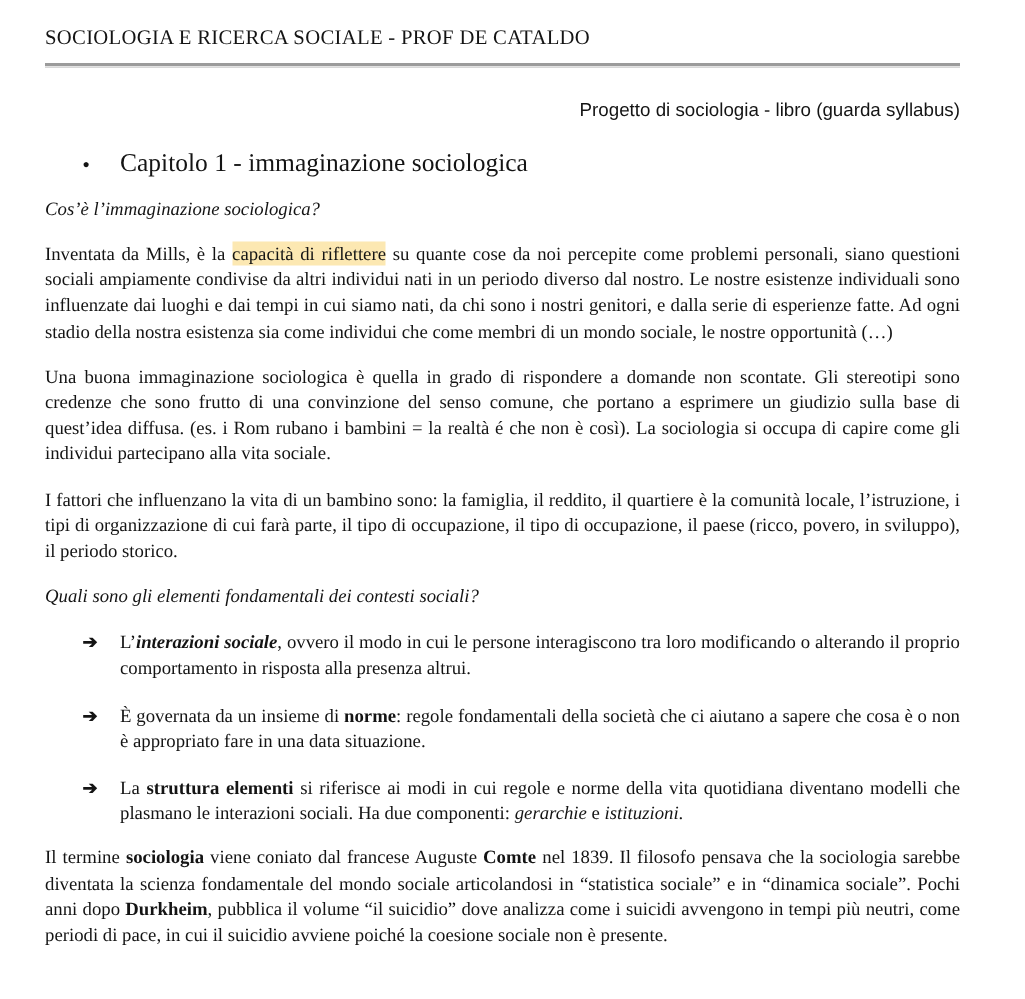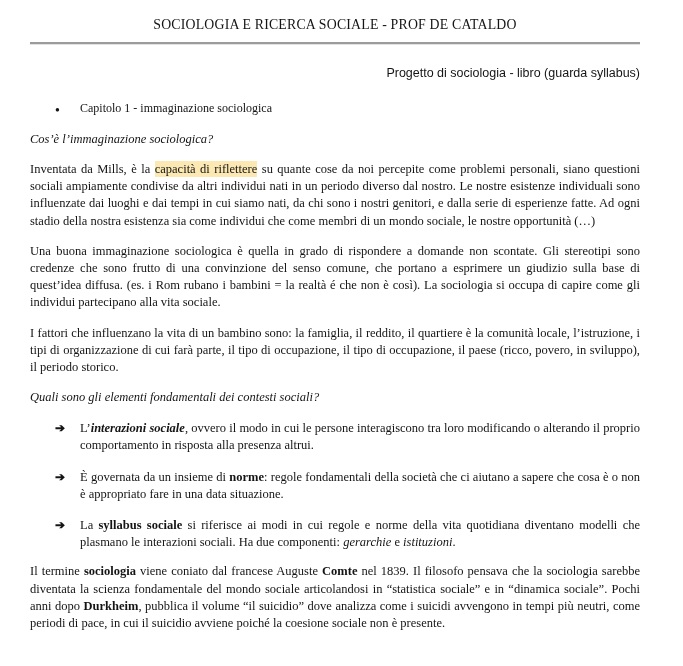--- a/index.html
+++ b/index.html
@@ -10,40 +10,40 @@
     font-family: "Liberation Serif", serif;
     overflow: hidden;
   }
   .page { padding: 12px 43px 0 30px; }
 
   .title {
     margin: 4px 0 0;
     font-size: 13.8px;
     font-weight: normal;
     line-height: 17px;
-    text-align: center;
+    text-align: left;
     letter-spacing: 0.2px;
   }
   .rule {
     margin-top: 9px;
     height: 2px;
     background: #9b9b9b;
     border-bottom: 1px solid #e2e2e2;
   }
   .subtitle {
     margin: 20px 0 0;
     font-family: "Liberation Sans", sans-serif;
     font-size: 12.5px;
     line-height: 17px;
     text-align: right;
   }
 
   .bullet-item { display: flex; margin: 18px 0 0 25px; }
   .dot { flex: 0 0 25px; font-size: 8px; line-height: 17px; padding-top: 1px; }
-  .bullet-text { font-size: 12px; line-height: 17px; }
+  .bullet-text { font-size: 17px; line-height: 17px; }
 
   .question {
     margin: 13px 0 0;
     font-size: 12.5px;
     line-height: 17px;
     font-style: italic;
   }
 
   .body-par {
     margin: 13px 0 0;
@@ -104,19 +104,19 @@
     <p class="arrow-text"><span>L’</span><em class="bi">interazioni sociale</em><span>, ovvero il modo in cui le persone interagiscono tra loro modificando o alterando il proprio comportamento in risposta alla presenza altrui.</span></p>
   </div>
 
   <div class="arrow-item">
     <span class="arrow">➔</span>
     <p class="arrow-text"><span>È governata da un insieme di </span><strong>norme</strong><span>: regole fondamentali della società che ci aiutano a sapere che cosa è o non è appropriato fare in una data situazione.</span></p>
   </div>
 
   <div class="arrow-item">
     <span class="arrow">➔</span>
-    <p class="arrow-text"><span>La </span><strong>syllabus sociale</strong><span> si riferisce ai modi in cui regole e norme della vita quotidiana diventano modelli che plasmano le interazioni sociali. Ha due componenti: </span><span class="it">gerarchie</span><span> e </span><span class="it">istituzioni</span><span>.</span></p>
+    <p class="arrow-text"><span>La </span><strong>struttura elementi</strong><span> si riferisce ai modi in cui regole e norme della vita quotidiana diventano modelli che plasmano le interazioni sociali. Ha due componenti: </span><span class="it">gerarchie</span><span> e </span><span class="it">istituzioni</span><span>.</span></p>
   </div>
 
 
   <p class="body-par last"><span>Il termine </span><strong>sociologia</strong><span> viene coniato dal francese Auguste </span><strong>Comte</strong><span> nel 1839. Il filosofo pensava che la sociologia sarebbe diventata la scienza fondamentale del mondo sociale articolandosi in “statistica sociale” e in “dinamica sociale”. Pochi anni dopo </span><strong>Durkheim</strong><span>, pubblica il volume “il suicidio” dove analizza come i suicidi avvengono in tempi più neutri, come periodi di pace, in cui il suicidio avviene poiché la coesione sociale non è presente.</span></p>
 
 </div>
 
 </body></html>

